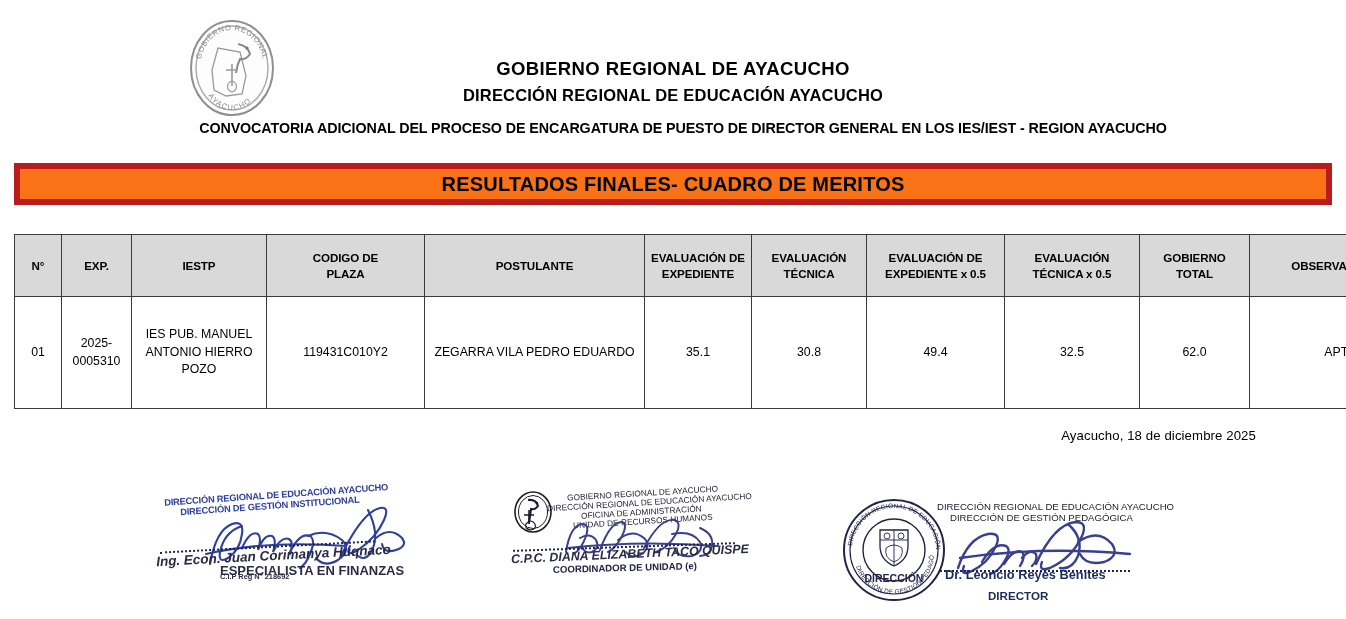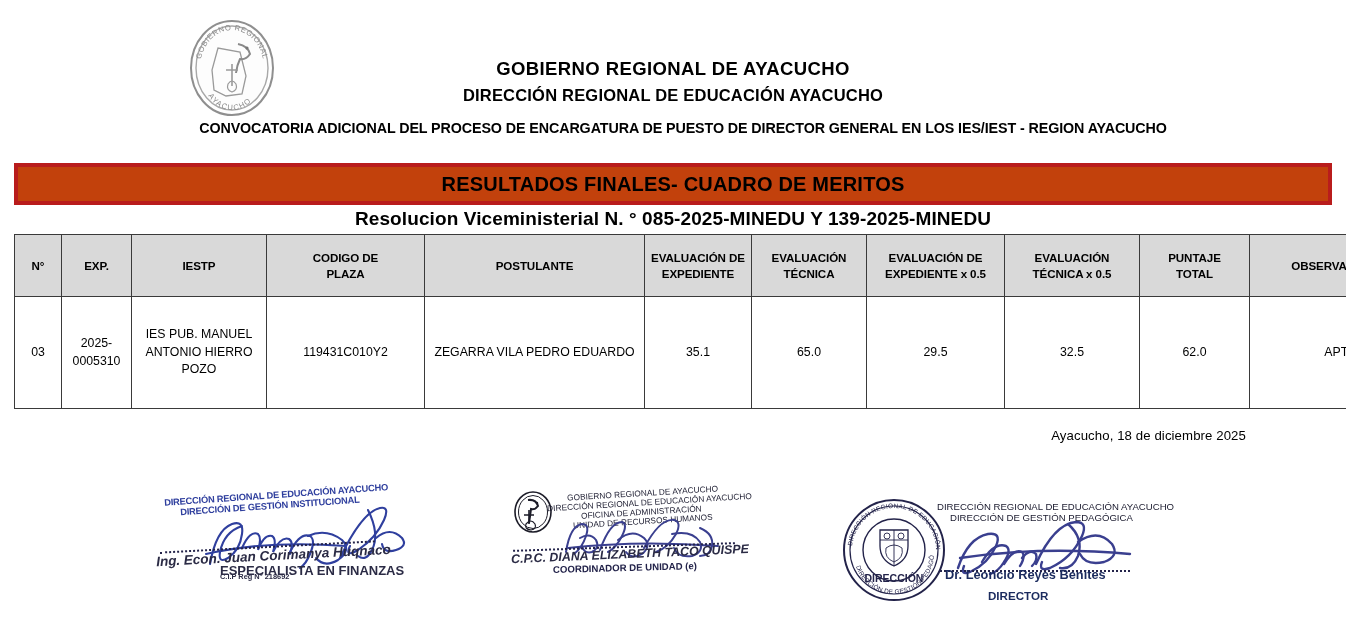--- a/index.html
+++ b/index.html
@@ -48,22 +48,22 @@
     font-weight: bold;
     letter-spacing: -0.1px;
     padding-left: 20px;
   }
 
   
   .title-banner {
     position: absolute;
     left: 14px; top: 163px;
     width: 1318px; height: 42px;
-    background: #c2410c;
-    border: 4px solid #b91c1c;
+    background: #f97316;
+    border: 6px solid #b91c1c;
     display: flex;
     align-items: center;
     justify-content: center;
   }
   .title-banner span {
     font-size: 20px;
     font-weight: bold;
     letter-spacing: 0.2px;
   }
   .subtitle-row {
@@ -120,21 +120,21 @@
   .c-ev1   { width: 107px; }
   .c-ev2   { width: 115px; }
   .c-ev3   { width: 138px; }
   .c-ev4   { width: 135px; }
   .c-tot   { width: 110px; }
   .c-obs   { width: 183px; }
 
   
   .date-line {
     position: absolute;
-    top: 428px; right: 100px;
+    top: 428px; right: 90px;
     font-size: 13.2px;
     letter-spacing: 0.1px;
   }
 
   
   .sig-block { position: absolute; }
 
   .sig-stamp-text {
     color: #2f3f9e;
     font-weight: bold;
@@ -274,23 +274,20 @@
       <div class="org-line2">DIRECCIÓN REGIONAL DE EDUCACIÓN AYACUCHO</div>
     </div>
 
     <div class="convocatoria">CONVOCATORIA ADICIONAL DEL PROCESO DE ENCARGATURA DE PUESTO DE DIRECTOR GENERAL EN LOS  IES/IEST - REGION AYACUCHO</div>
   </div>
 
   <div class="title-banner">
     <span>RESULTADOS FINALES- CUADRO DE MERITOS</span>
   </div>
 
-  <div class="subtitle-row">
-    <span>Resolucion Viceministerial N. ° 085-2025-MINEDU Y 139-2025-MINEDU</span>
-  </div>
 
   <table class="results-table">
     <thead>
       <tr>
         <th class="c-num">
           <div>N°</div>
         </th>
         <th class="c-exp">
           <div>EXP.</div>
         </th>
@@ -314,38 +311,38 @@
         </th>
         <th class="c-ev3">
           <div>EVALUACIÓN DE</div>
           <div>EXPEDIENTE x 0.5</div>
         </th>
         <th class="c-ev4">
           <div>EVALUACIÓN</div>
           <div>TÉCNICA x 0.5</div>
         </th>
         <th class="c-tot">
-          <div>PUNTAJE</div>
+          <div>GOBIERNO</div>
           <div>TOTAL</div>
         </th>
         <th class="c-obs">
           <div>OBSERVACIONES</div>
         </th>
       </tr>
     </thead>
     <tbody>
       <tr>
-        <td>03</td>
+        <td>01</td>
         <td>2025-0005310</td>
         <td>IES PUB. MANUEL ANTONIO HIERRO POZO</td>
         <td>119431C010Y2</td>
         <td>ZEGARRA VILA PEDRO EDUARDO</td>
         <td>35.1</td>
-        <td>65.0</td>
-        <td>29.5</td>
+        <td>30.8</td>
+        <td>49.4</td>
         <td>32.5</td>
         <td>62.0</td>
         <td>APTO</td>
       </tr>
     </tbody>
   </table>
 
   <div class="date-line">Ayacucho, 18 de diciembre 2025</div>
 
   <div class="sig-block sig1">

